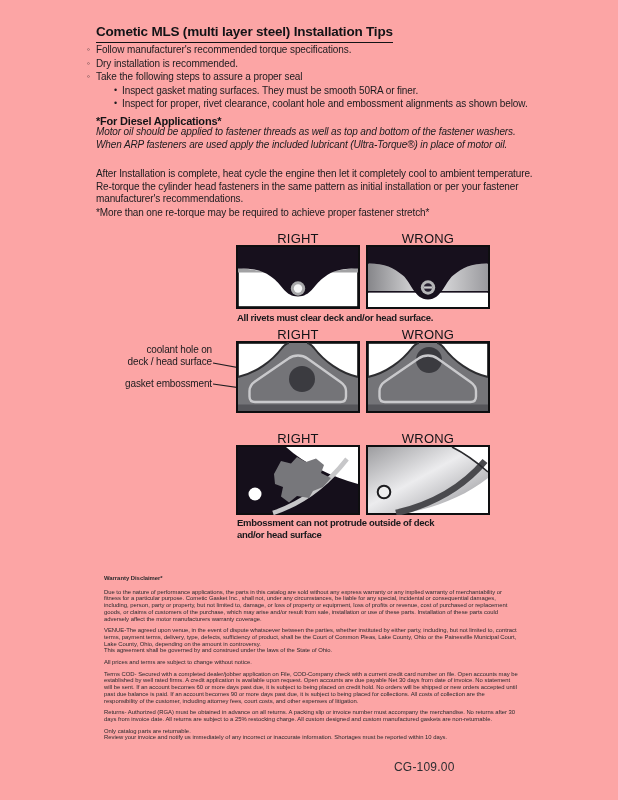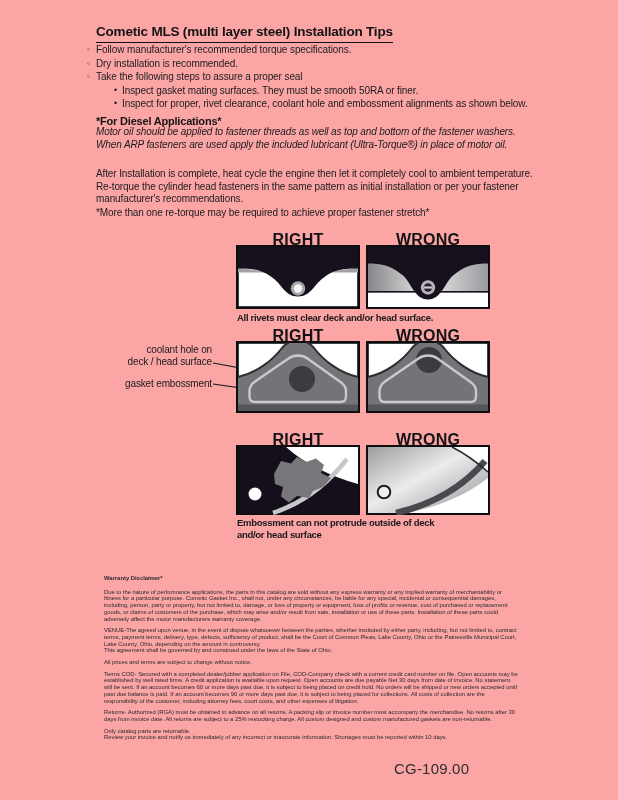--- a/index.html
+++ b/index.html
@@ -20,34 +20,34 @@
   .b-glyph { width:9px; font-size:8px; line-height:13.5px; color:#1b1b1e; }
   .sb-row { display:flex; line-height:13.5px; margin-left:27px; }
   .sb-glyph { width:8px; font-size:9px; line-height:13px; color:#1b1b1e; }
 
   .diesel-heading { left:96px; top:115px; font-size:11px; font-weight:700; color:#131316; letter-spacing:-0.2px; }
   .diesel-p { left:96px; font-size:10px; line-height:12.5px; letter-spacing:-0.12px; width:440px; color:#1b1b1e; }
   .p1 { top:126px;font-style:italic; }
   .p2 { top:168px; }
   .p3 { top:207px; }
 
-  .dg-header { width:124px; text-align:center; font-size:16px; font-weight:700; letter-spacing:0.2px; color:#131316; }
+  .dg-header { width:124px; text-align:center; font-size:13px; font-weight:400; letter-spacing:0.2px; color:#131316; }
   .dg-caption { font-size:9.5px; font-weight:700; letter-spacing:-0.3px; line-height:12px; color:#18181b; }
   .dg-box { width:124px; }
   .dg-box svg { display:block; }
 
   .r2-label { font-size:10px; letter-spacing:-0.15px; line-height:11.5px; text-align:right; color:#1b1b1e; }
   .lbl1 { left:90px; top:344px; width:122px; }
   .lbl2 { left:90px; top:378px; width:122px; }
 
   .legal { left:104px; top:575px; width:415px; font-size:5.9px; line-height:6.7px; letter-spacing:-0.02px; color:#2a2a2d; }
   .legal .lg-h { font-weight:700; margin-bottom:7px; }
   .legal p { margin-bottom:5px; white-space:pre-line; }
 
-  .footer-code { left:394px; top:760px; font-size:15px; letter-spacing:0.2px; color:#2e2e31; }
+  .footer-code { left:394px; top:760px; font-size:12px; letter-spacing:0.2px; color:#2e2e31; }
 </style>
 </head>
 <body>
 
 <div class="page">
 
   <div class="abs title">Cometic MLS (multi layer steel) Installation Tips</div>
 
   <div class="abs bullets">
     <div class="b-row">

